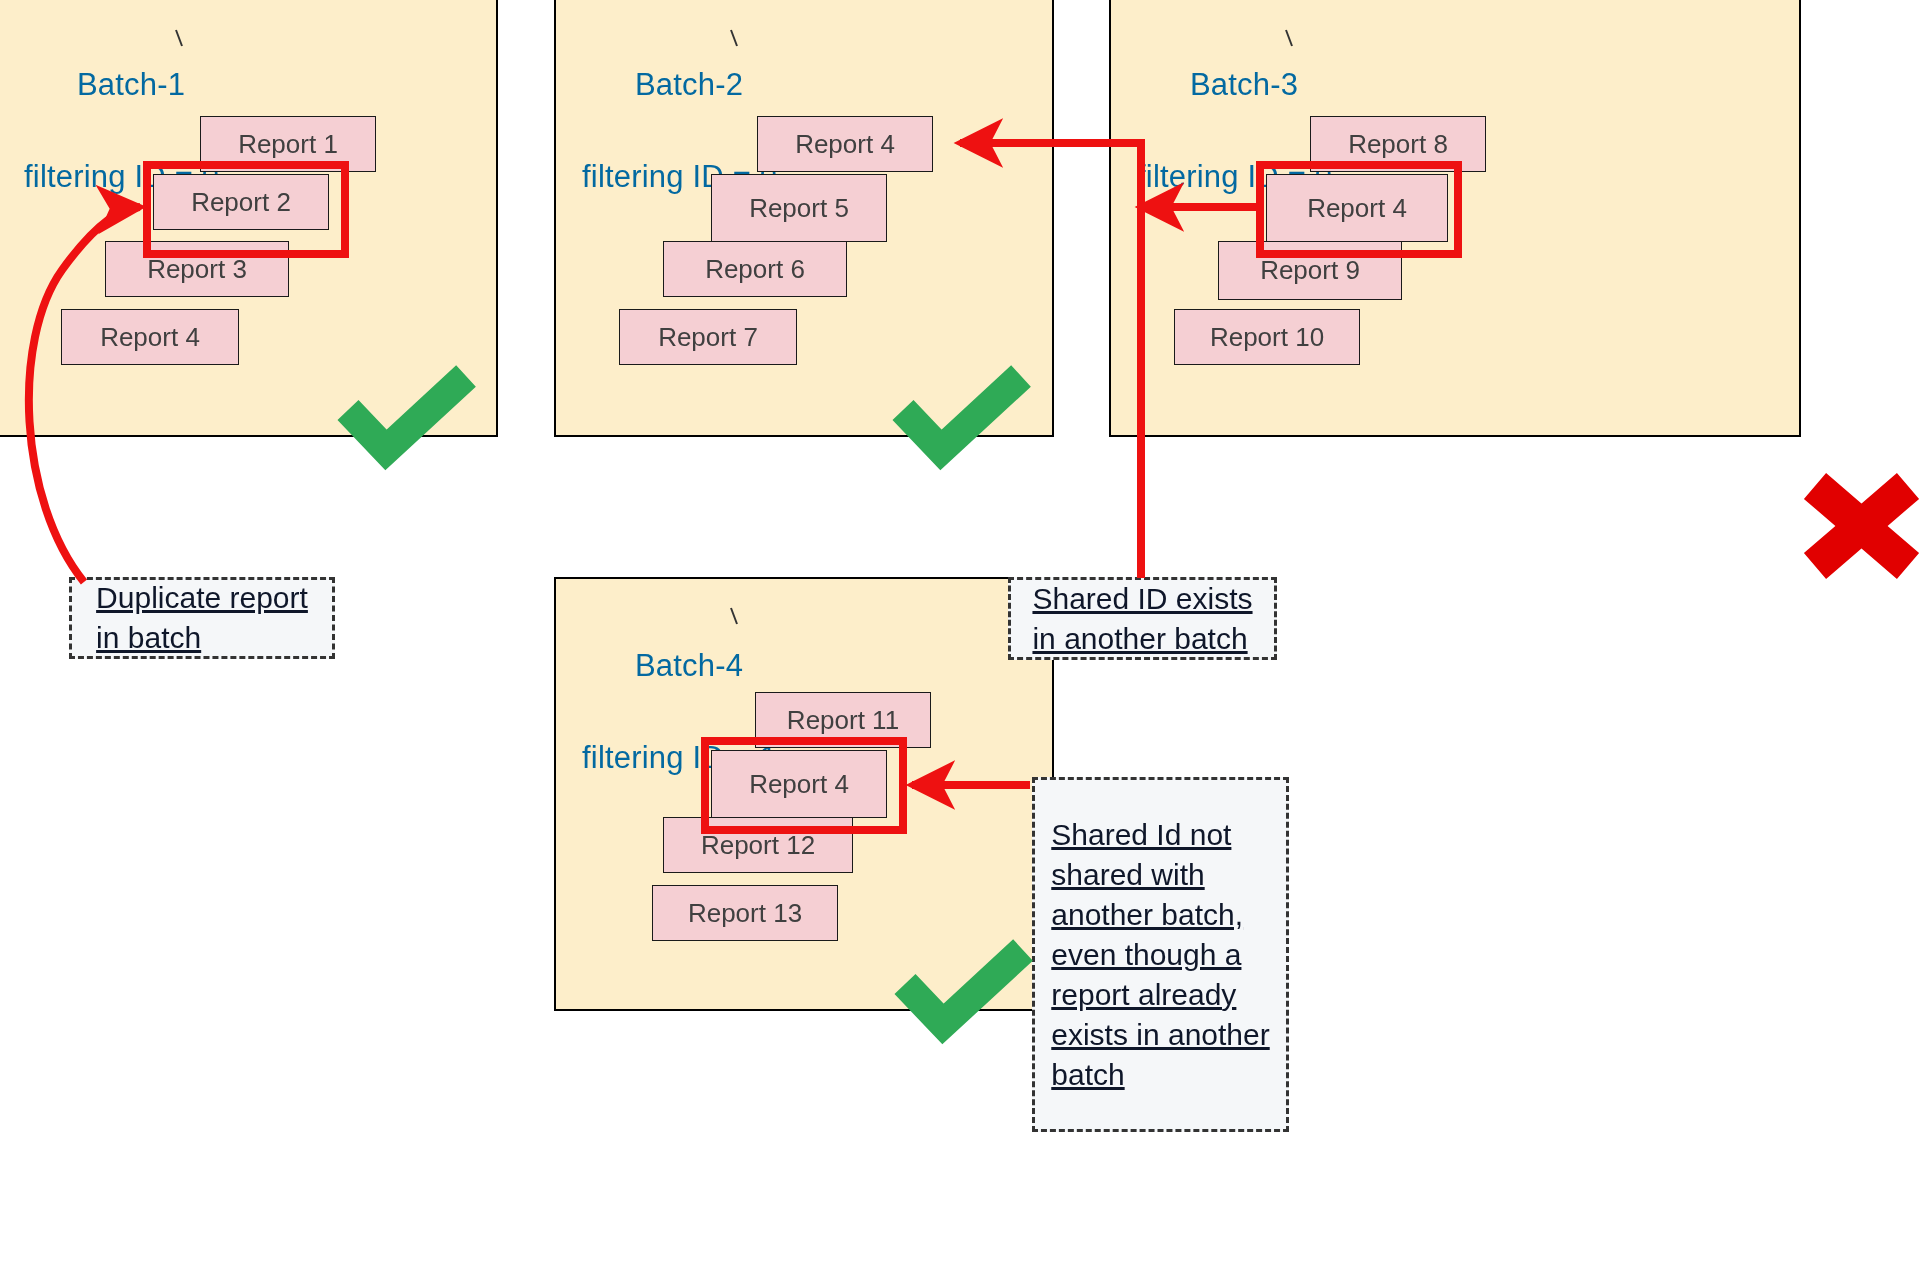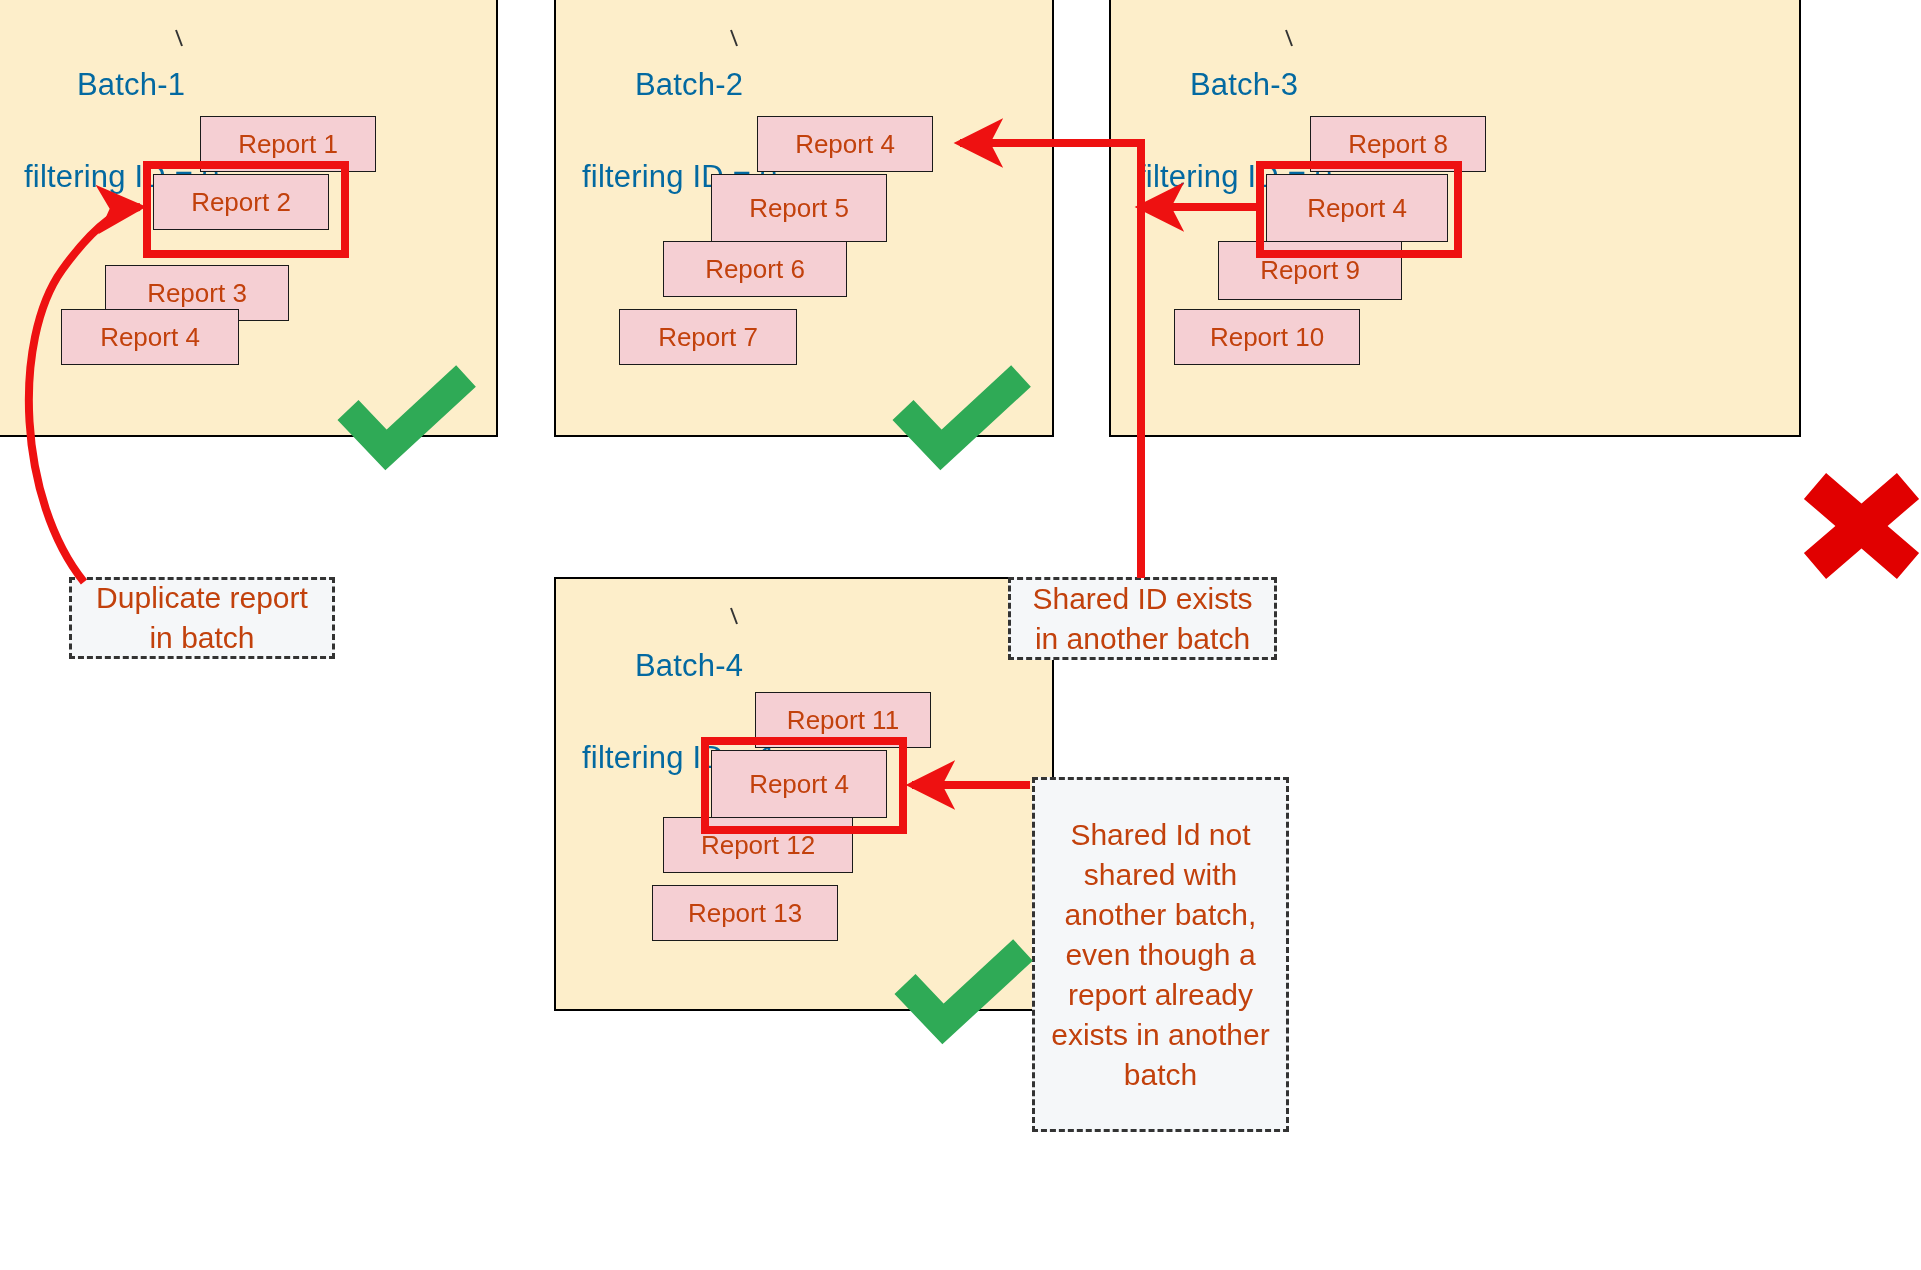--- a/index.html
+++ b/index.html
@@ -43,46 +43,47 @@
   
   .report {
     position: absolute;
     background: #f5cfd3;
     border: 1.6px solid #1a1a1a;
     box-sizing: border-box;
     display: flex;
     align-items: center;
     justify-content: center;
     font-size: 26px;
-    color: #c2410c;
+    color: #404040;
     white-space: nowrap;
   }
 
   
   .hl-rect {
     position: absolute;
     border: 8px solid #ee1111;
     box-sizing: border-box;
     background: transparent;
   }
 
   
   .callout {
     position: absolute;
     background: #f5f7f9;
     border: 3px dashed #333333;
     box-sizing: border-box;
     display: flex;
     align-items: center;
     justify-content: center;
-    text-align: center;
+    text-align: left;
     font-size: 30px;
     line-height: 40px;
-    color: #c2410c;
+    color: #0f172a;
     padding: 6px 10px;
+    text-decoration: underline;
   }
   .callout .txt { display: block; white-space: pre-line; }
 
   
   svg.overlay {
     position: absolute;
     left: 0; top: 0;
     width: 1921px;
     height: 1270px;
     pointer-events: none;
@@ -93,21 +94,21 @@
 
 <div id="stage">
 
   <div class="batch" id="batch1" style="left:-4px; top:-4px; width:502px; height:441px;">
     <div class="batch-title">
       <span>Batch-1</span>
       <span class="line2">filtering ID = 0</span>
     </div>
     <div class="report" style="left:202px; top:118px; width:176px; height:56px;">Report 1</div>
     <div class="report" style="left:155px; top:176px; width:176px; height:56px;">Report 2</div>
-    <div class="report" style="left:107px; top:243px; width:184px; height:56px;margin-top:24px;">Report 3</div>
+    <div class="report" style="left:107px; top:243px; width:184px; height:56px;">Report 3</div>
     <div class="report" style="left:63px; top:311px; width:178px; height:56px;">Report 4</div>
     <div class="hl-rect" style="left:145px; top:163px; width:206px; height:97px;"></div>
   </div>
 
   <div class="batch" id="batch2" style="left:554px; top:-4px; width:500px; height:441px;">
     <div class="batch-title">
       <span>Batch-2</span>
       <span class="line2">filtering ID = 0</span>
     </div>
     <div class="report" style="left:201px; top:118px; width:176px; height:56px;">Report 4</div>

